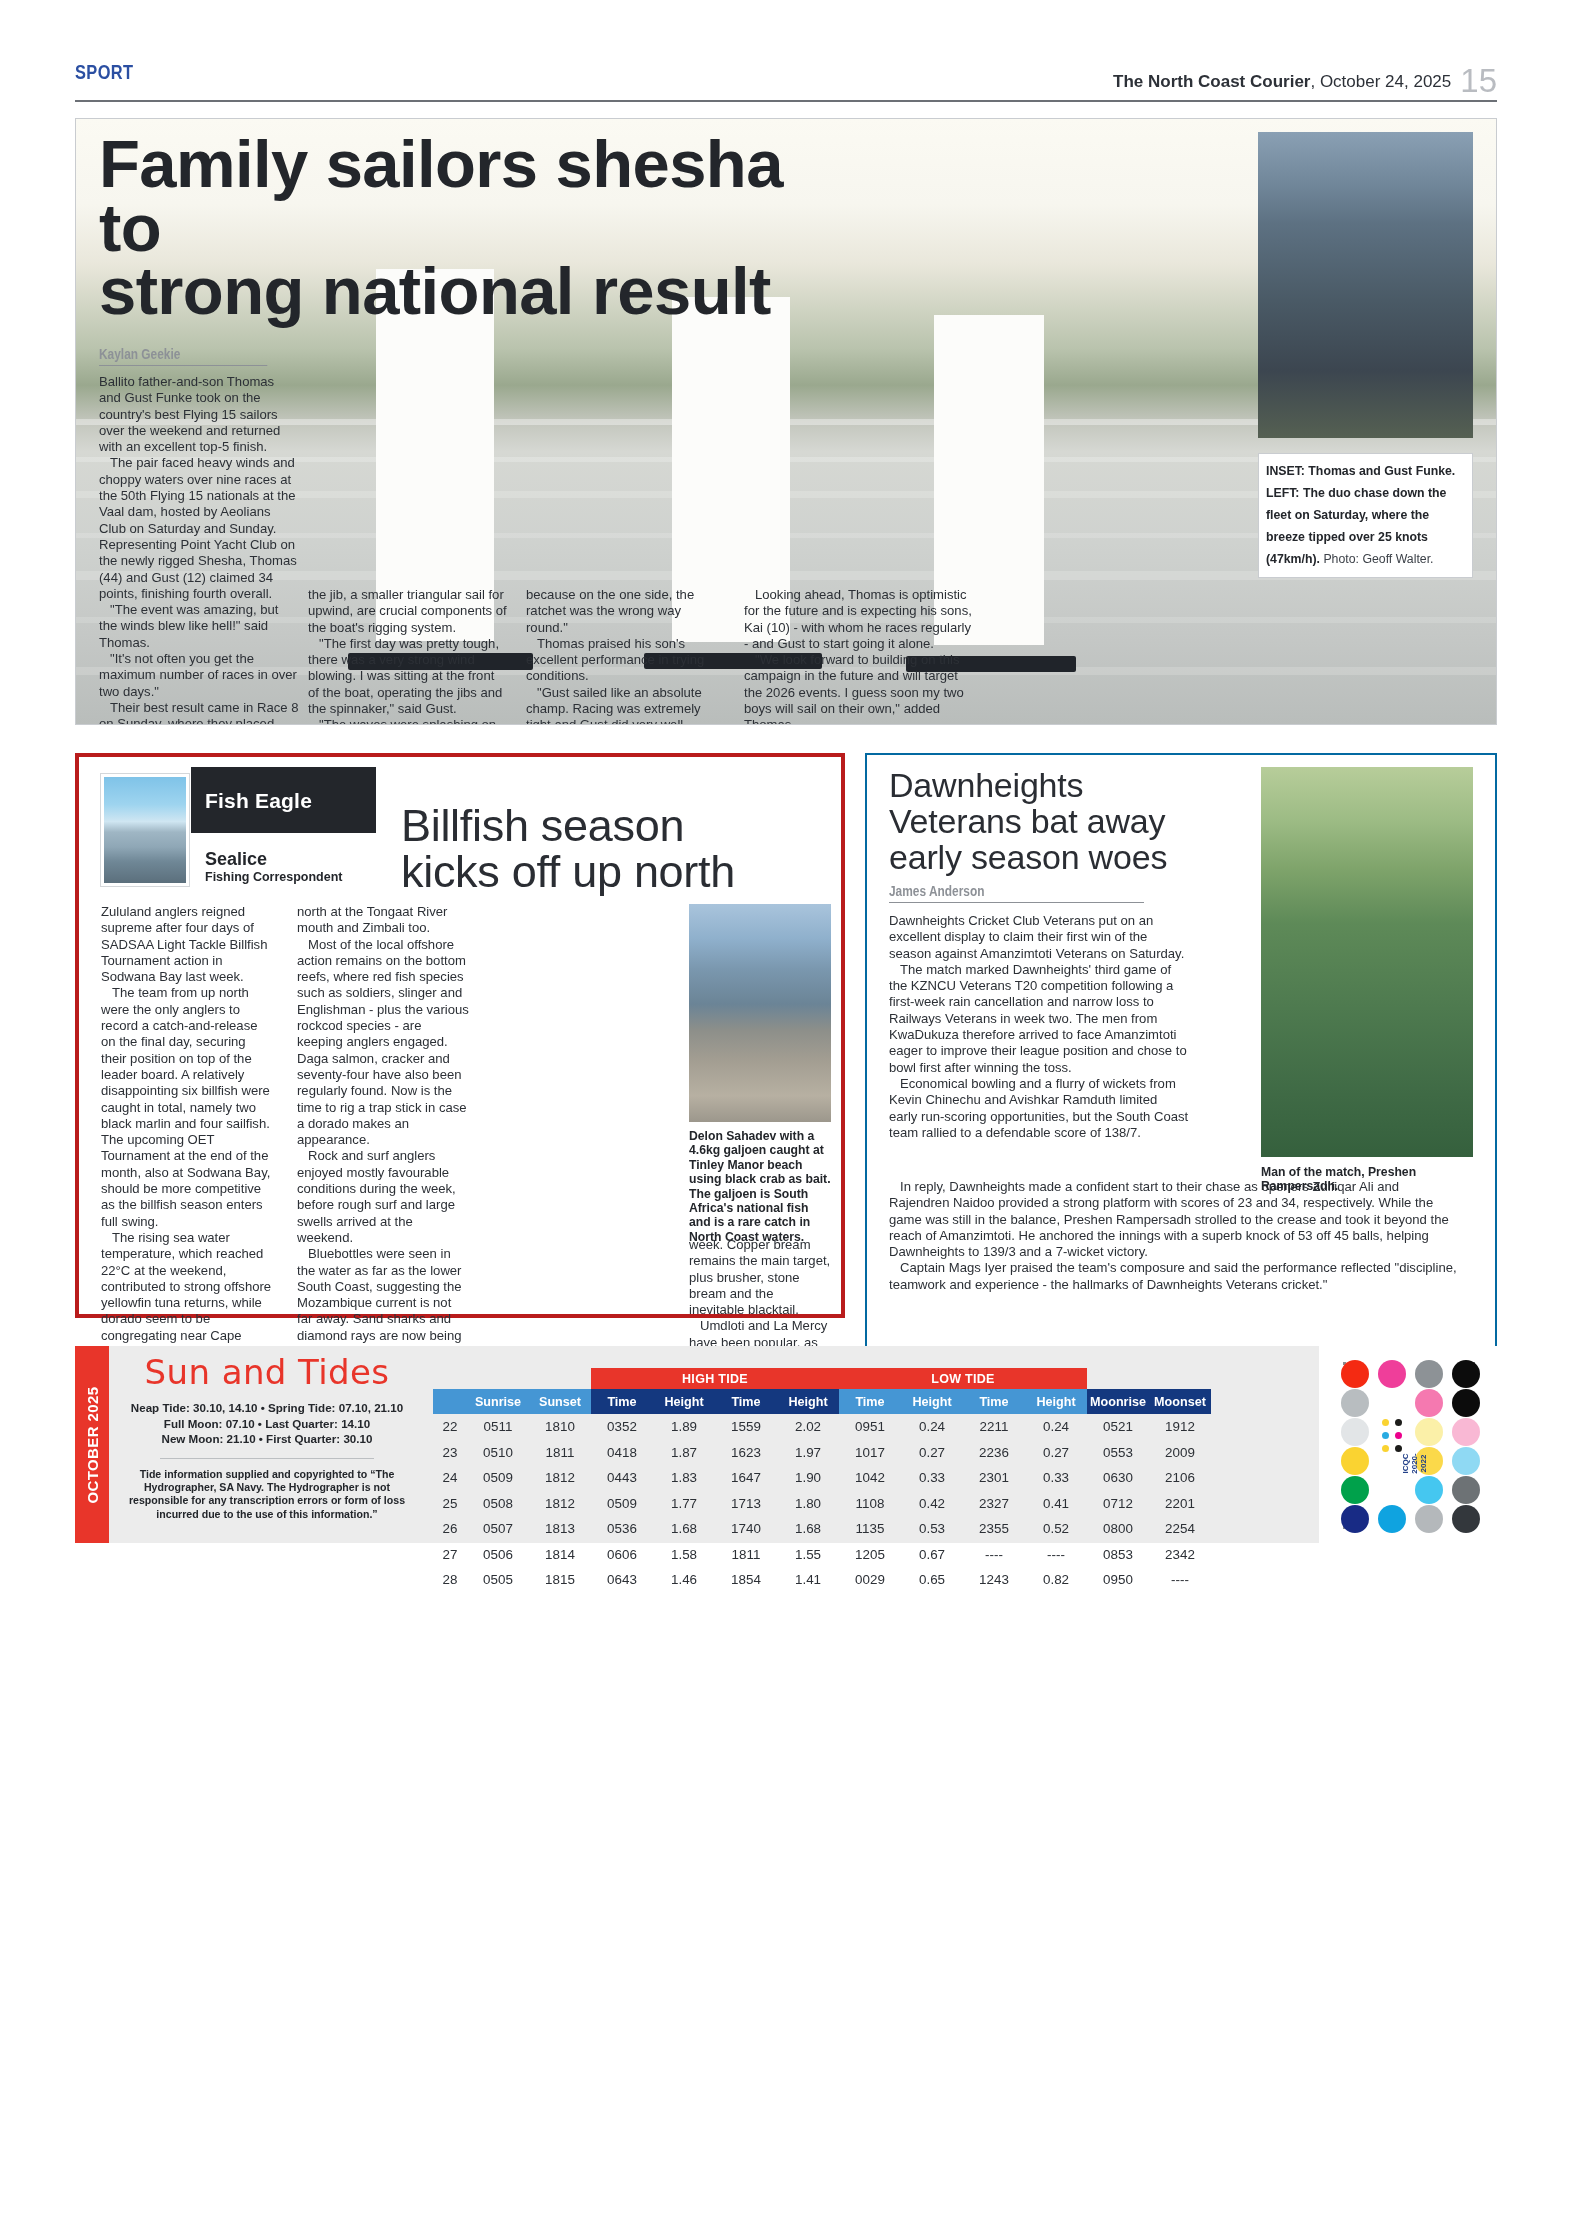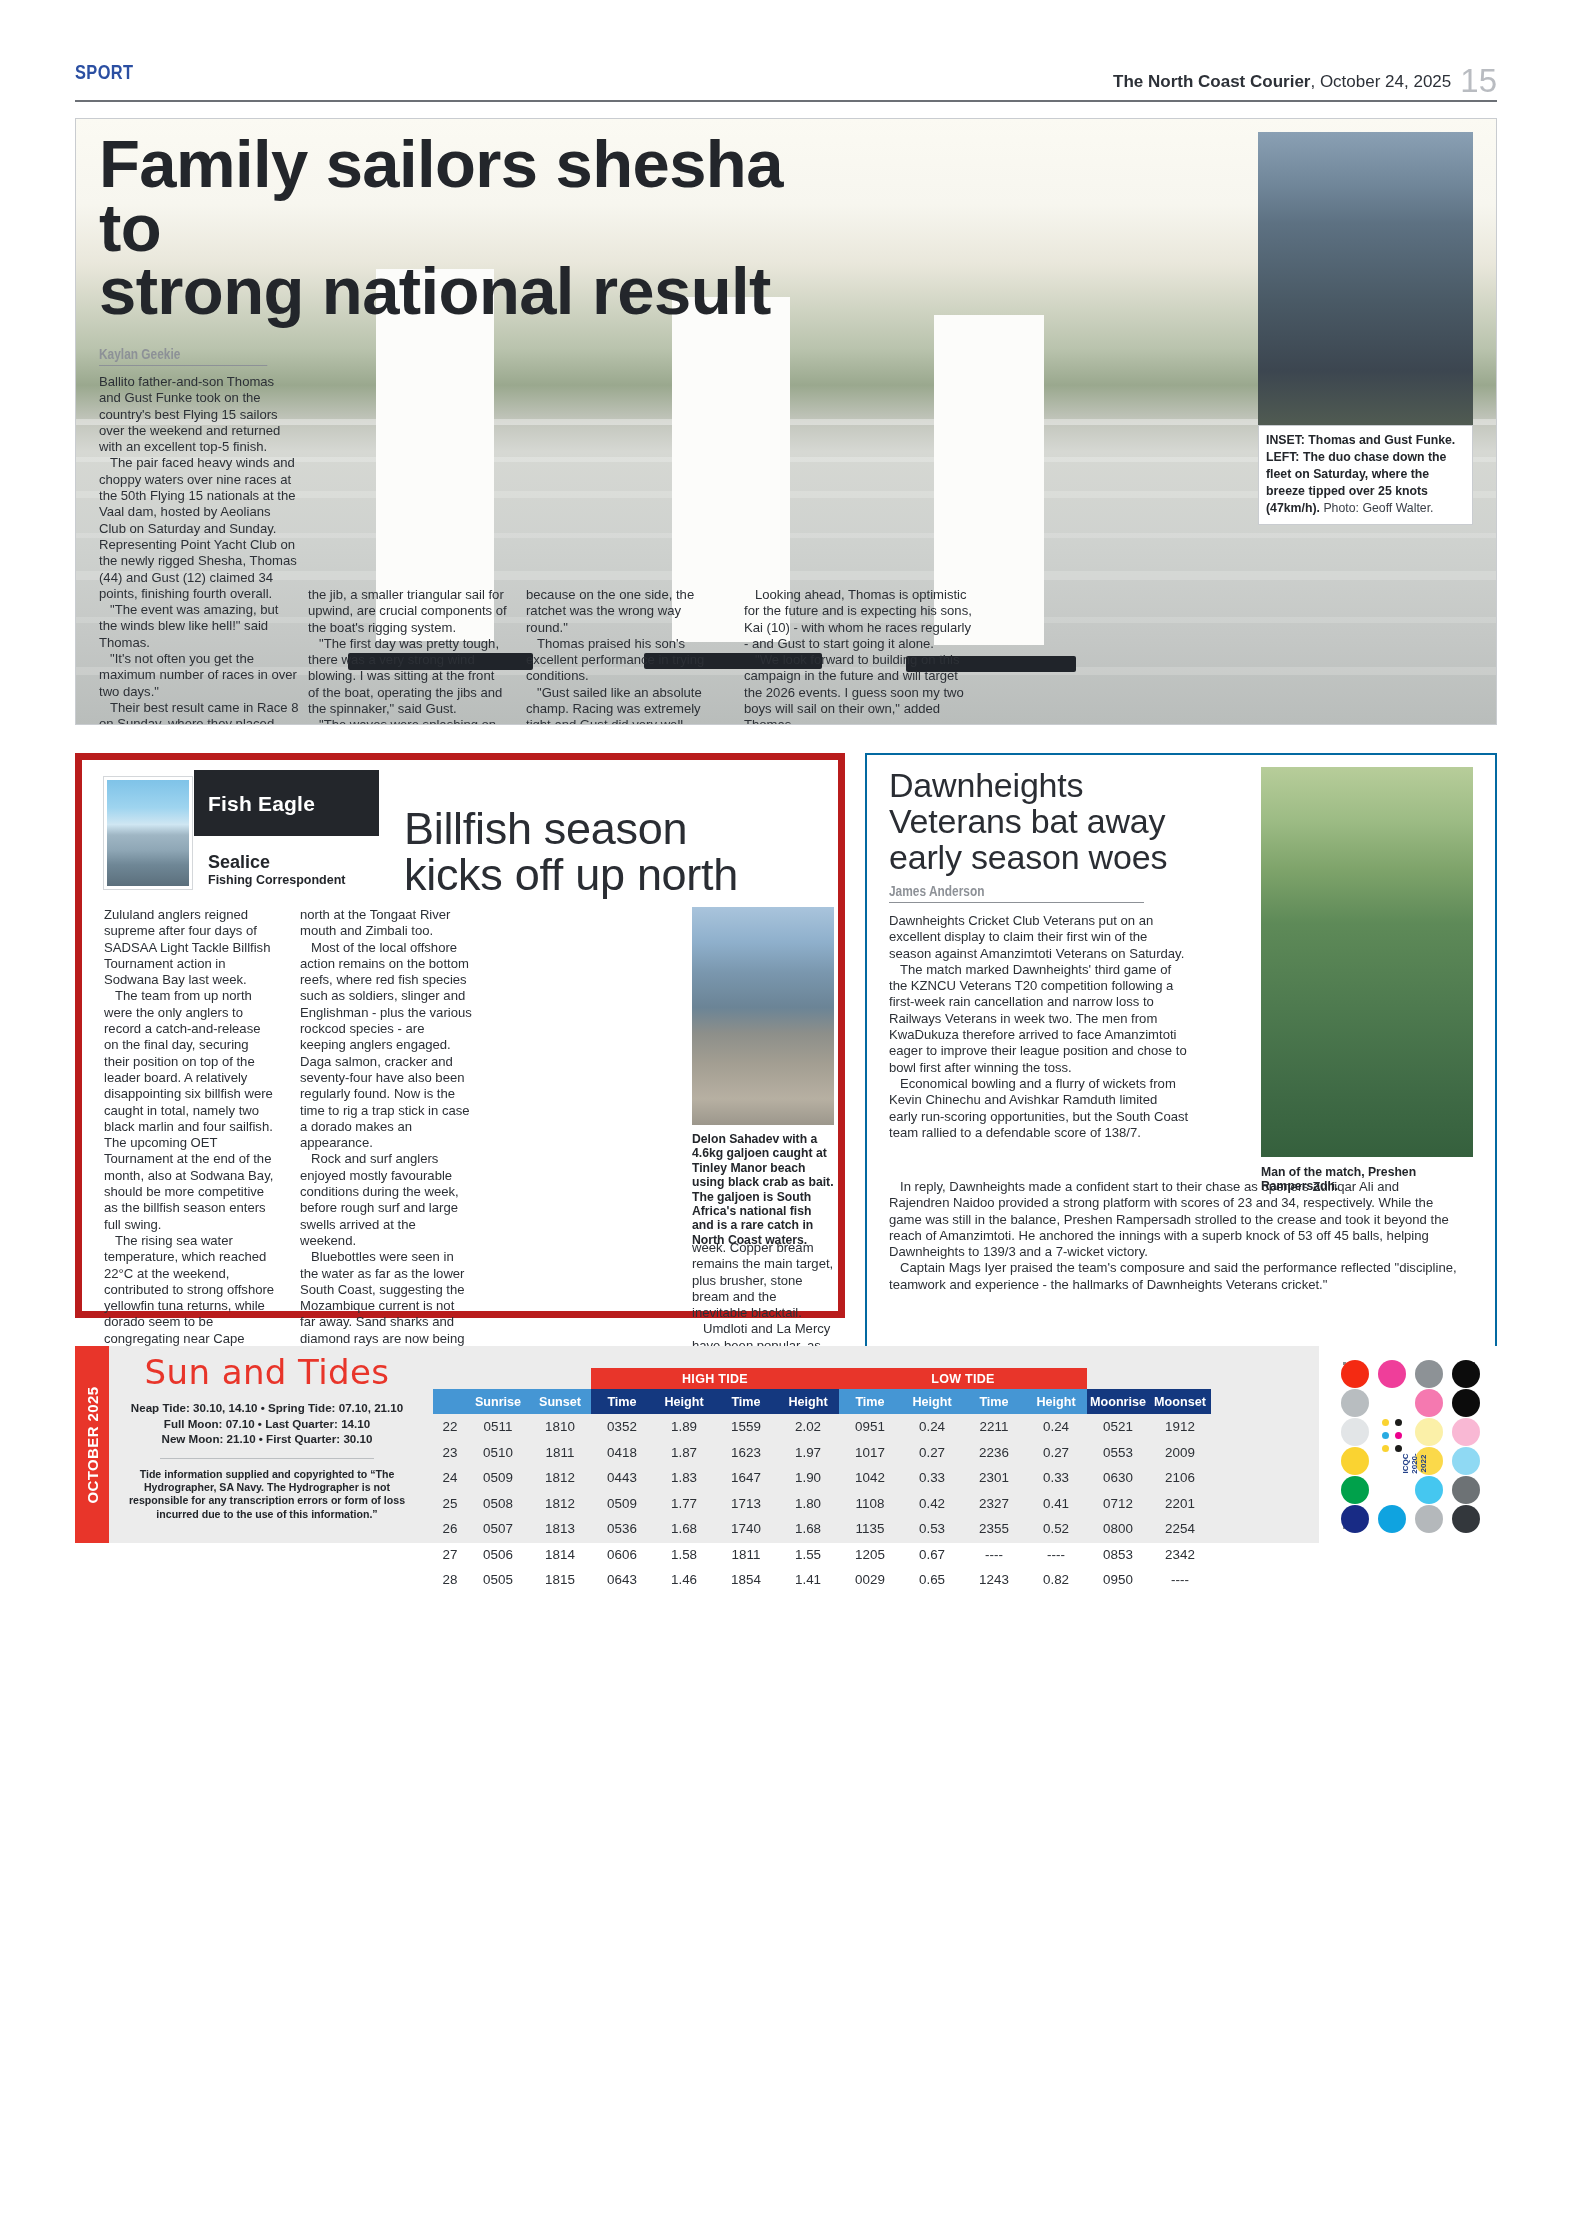--- a/index.html
+++ b/index.html
@@ -77,32 +77,32 @@
   .lower-cols > div { width: 200px; }
   .lower-cols > div:last-child { width: 230px; }
 
   
   .inset-photo {
     position: absolute; right: 23px; top: 13px; width: 215px; height: 306px;
     background: linear-gradient(180deg,#8aa0b4 0%,#6f8598 18%,#5d7182 30%,#4a5a66 55%,#3c4650 78%,#556052 100%);
     overflow: hidden;
   }
   .inset-caption {
-    position: absolute; right: 23px; top: 306px; width: 215px;
+    position: absolute; right: 23px; top: 334px; width: 215px;
     background: #fff; border: 1px solid #c9ccd0; padding: 6px 7px 7px 7px;
-    font-size: 12.3px; line-height: 17px; font-weight: 700; color: #23262b;
+    font-size: 12.3px; line-height: 22px; font-weight: 700; color: #23262b;
   }
   .inset-caption .credit { font-weight: 400; color: #3c4148; }
 
   
   .mid { position: absolute; left: 75px; top: 753px; width: 1422px; height: 565px; }
 
   .fish-block {
     position: absolute; left: 0; top: 0; width: 770px; height: 565px;
-    border: 7px solid #b91c1c;
+    border: 4px solid #b91c1c;
   }
   .fe-photo {
     position: absolute; left: 22px; top: 17px; width: 88px; height: 112px;
     background: linear-gradient(180deg,#7fc3e8 0%,#9ed4ef 26%,#cfe6f2 42%,#9fb6c4 52%,#8fa7b6 66%,#6f8796 80%,#5b6f7c 100%);
     border: 3px solid #fff; box-shadow: 0 0 0 1px #d4d7da;
   }
   .fe-bar {
     position: absolute; left: 112px; top: 10px; width: 185px; height: 66px;
     background: #23262b;
   }

